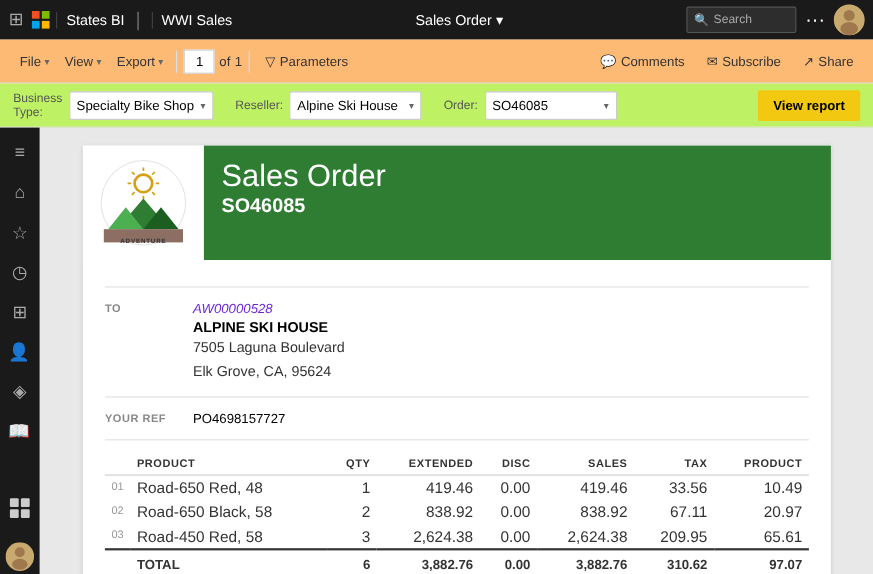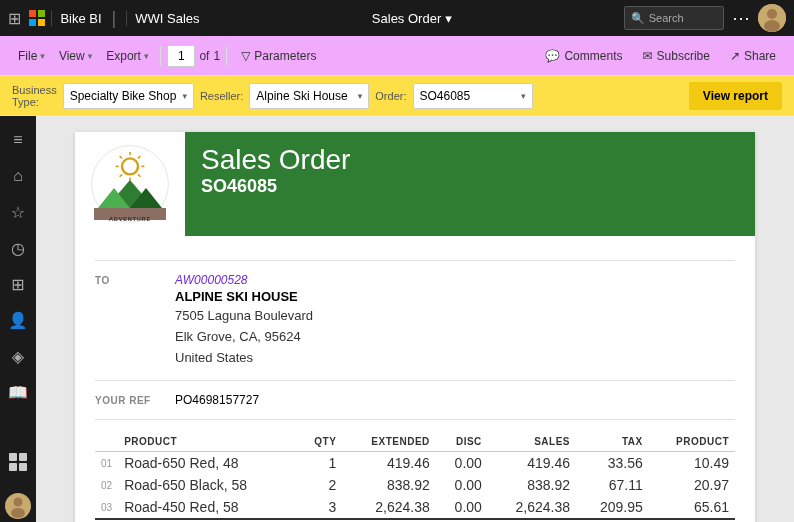--- a/index.html
+++ b/index.html
@@ -27,47 +27,47 @@
     .nav-center { flex: 1; display: flex; justify-content: center; align-items: center; }
     .nav-sales-order { color: #fff; font-size: 13px; display: flex; align-items: center; gap: 4px; cursor: pointer; }
     .nav-right { display: flex; align-items: center; gap: 8px; margin-left: auto; }
     .nav-search-box { background: #2d2d2d; border: 1px solid #555; border-radius: 2px; height: 24px; width: 100px; display: flex; align-items: center; padding: 0 6px; gap: 4px; cursor: pointer; }
     .nav-search-box span { color: #aaa; font-size: 11px; }
     .nav-dots { color: #fff; font-size: 18px; cursor: pointer; }
     .nav-avatar { width: 28px; height: 28px; border-radius: 50%; background: #c8a96e; display: flex; align-items: center; justify-content: center; overflow: hidden; cursor: pointer; }
 
     
     .toolbar {
-      background: #f0abfc;
+      background: #fdba74;
       height: 40px;
       display: flex;
       align-items: center;
       padding: 0 12px;
       border-bottom: 1px solid #e0e0e0;
       gap: 22px;
     }
     .toolbar-left { display: flex; align-items: center; gap: 2px; }
     .toolbar-btn { display: flex; align-items: center; gap: 3px; padding: 4px 6px; cursor: pointer; font-size: 12px; color: #333; border-radius: 2px; }
     .toolbar-chevron { font-size: 9px; color: #666; }
     .toolbar-separator { width: 1px; height: 20px; background: #ddd; margin: 0 4px; }
     .toolbar-page { display: flex; align-items: center; gap: 4px; font-size: 12px; color: #333; }
     .toolbar-page-input { width: 28px; height: 22px; border: 1px solid #ccc; text-align: center; font-size: 12px; }
     .toolbar-params { display: flex; align-items: center; gap: 4px; padding: 4px 8px; cursor: pointer; font-size: 12px; color: #333; }
     .toolbar-right { margin-left: auto; display: flex; align-items: center; gap: 8px; }
     .toolbar-right-btn { display: flex; align-items: center; gap: 4px; font-size: 12px; color: #333; cursor: pointer; padding: 4px 6px; }
 
     
     .filter-bar {
-      background: #fde047;
+      background: #bef264;
       height: 40px;
       display: flex;
       align-items: center;
       padding: 0 12px;
       border-bottom: 1px solid #e0e0e0;
-      gap: 6px;
+      gap: 20px;
       justify-content: space-between;
     }
     .filter-group { display: flex; align-items: center; gap: 6px; font-size: 12px; }
     .filter-label { color: #555; font-size: 11px; }
     .filter-select { display: flex; align-items: center; border: 1px solid #ccc; border-radius: 2px; background: #fff; height: 26px; padding: 0 6px; gap: 6px; cursor: pointer; min-width: 120px; font-size: 12px; }
     .filter-select-value { flex: 1; }
     .filter-chevron { font-size: 9px; color: #666; }
     .view-report-btn { background: #f2c811; border: none; height: 28px; padding: 0 14px; font-size: 12px; font-weight: 600; cursor: pointer; border-radius: 2px; margin-left: auto; }
 
     
@@ -116,21 +116,21 @@
 
 <div class="top-nav">
   <span class="nav-grid-icon">⊞</span>
   <div class="nav-microsoft">
     <div class="nav-microsoft-logo">
       <div class="ms-red"></div>
         <div class="ms-green"></div>
       <div class="ms-blue"></div>
         <div class="ms-yellow"></div>
     </div>
-    <span class="nav-power-bi">Bike BI</span>
+    <span class="nav-power-bi">States BI</span>
   </div>
   <span style="color:#666;font-size:18px;margin:0 2px;">|</span>
   <span class="nav-report-name">WWI Sales</span>
   <div class="nav-center">
     <div class="nav-sales-order">
       <span>Sales Order</span>
       <span>▾</span>
     </div>
   </div>
   <div class="nav-right">
@@ -282,21 +282,20 @@
 
         <hr class="report-divider">
 
         <div class="report-field">
           <div class="report-field-label">TO</div>
           <div class="report-field-value">
             <div class="address-id">AW00000528</div>
             <div class="address-company">ALPINE SKI HOUSE</div>
             <div class="address-line">7505 Laguna Boulevard</div>
             <div class="address-line">Elk Grove, CA, 95624</div>
-            <div class="address-line">United States</div>
           </div>
         </div>
 
         <hr class="report-divider">
 
         <div class="report-field">
           <div class="report-field-label">YOUR REF</div>
           <div class="report-field-value">PO4698157727</div>
         </div>
 

